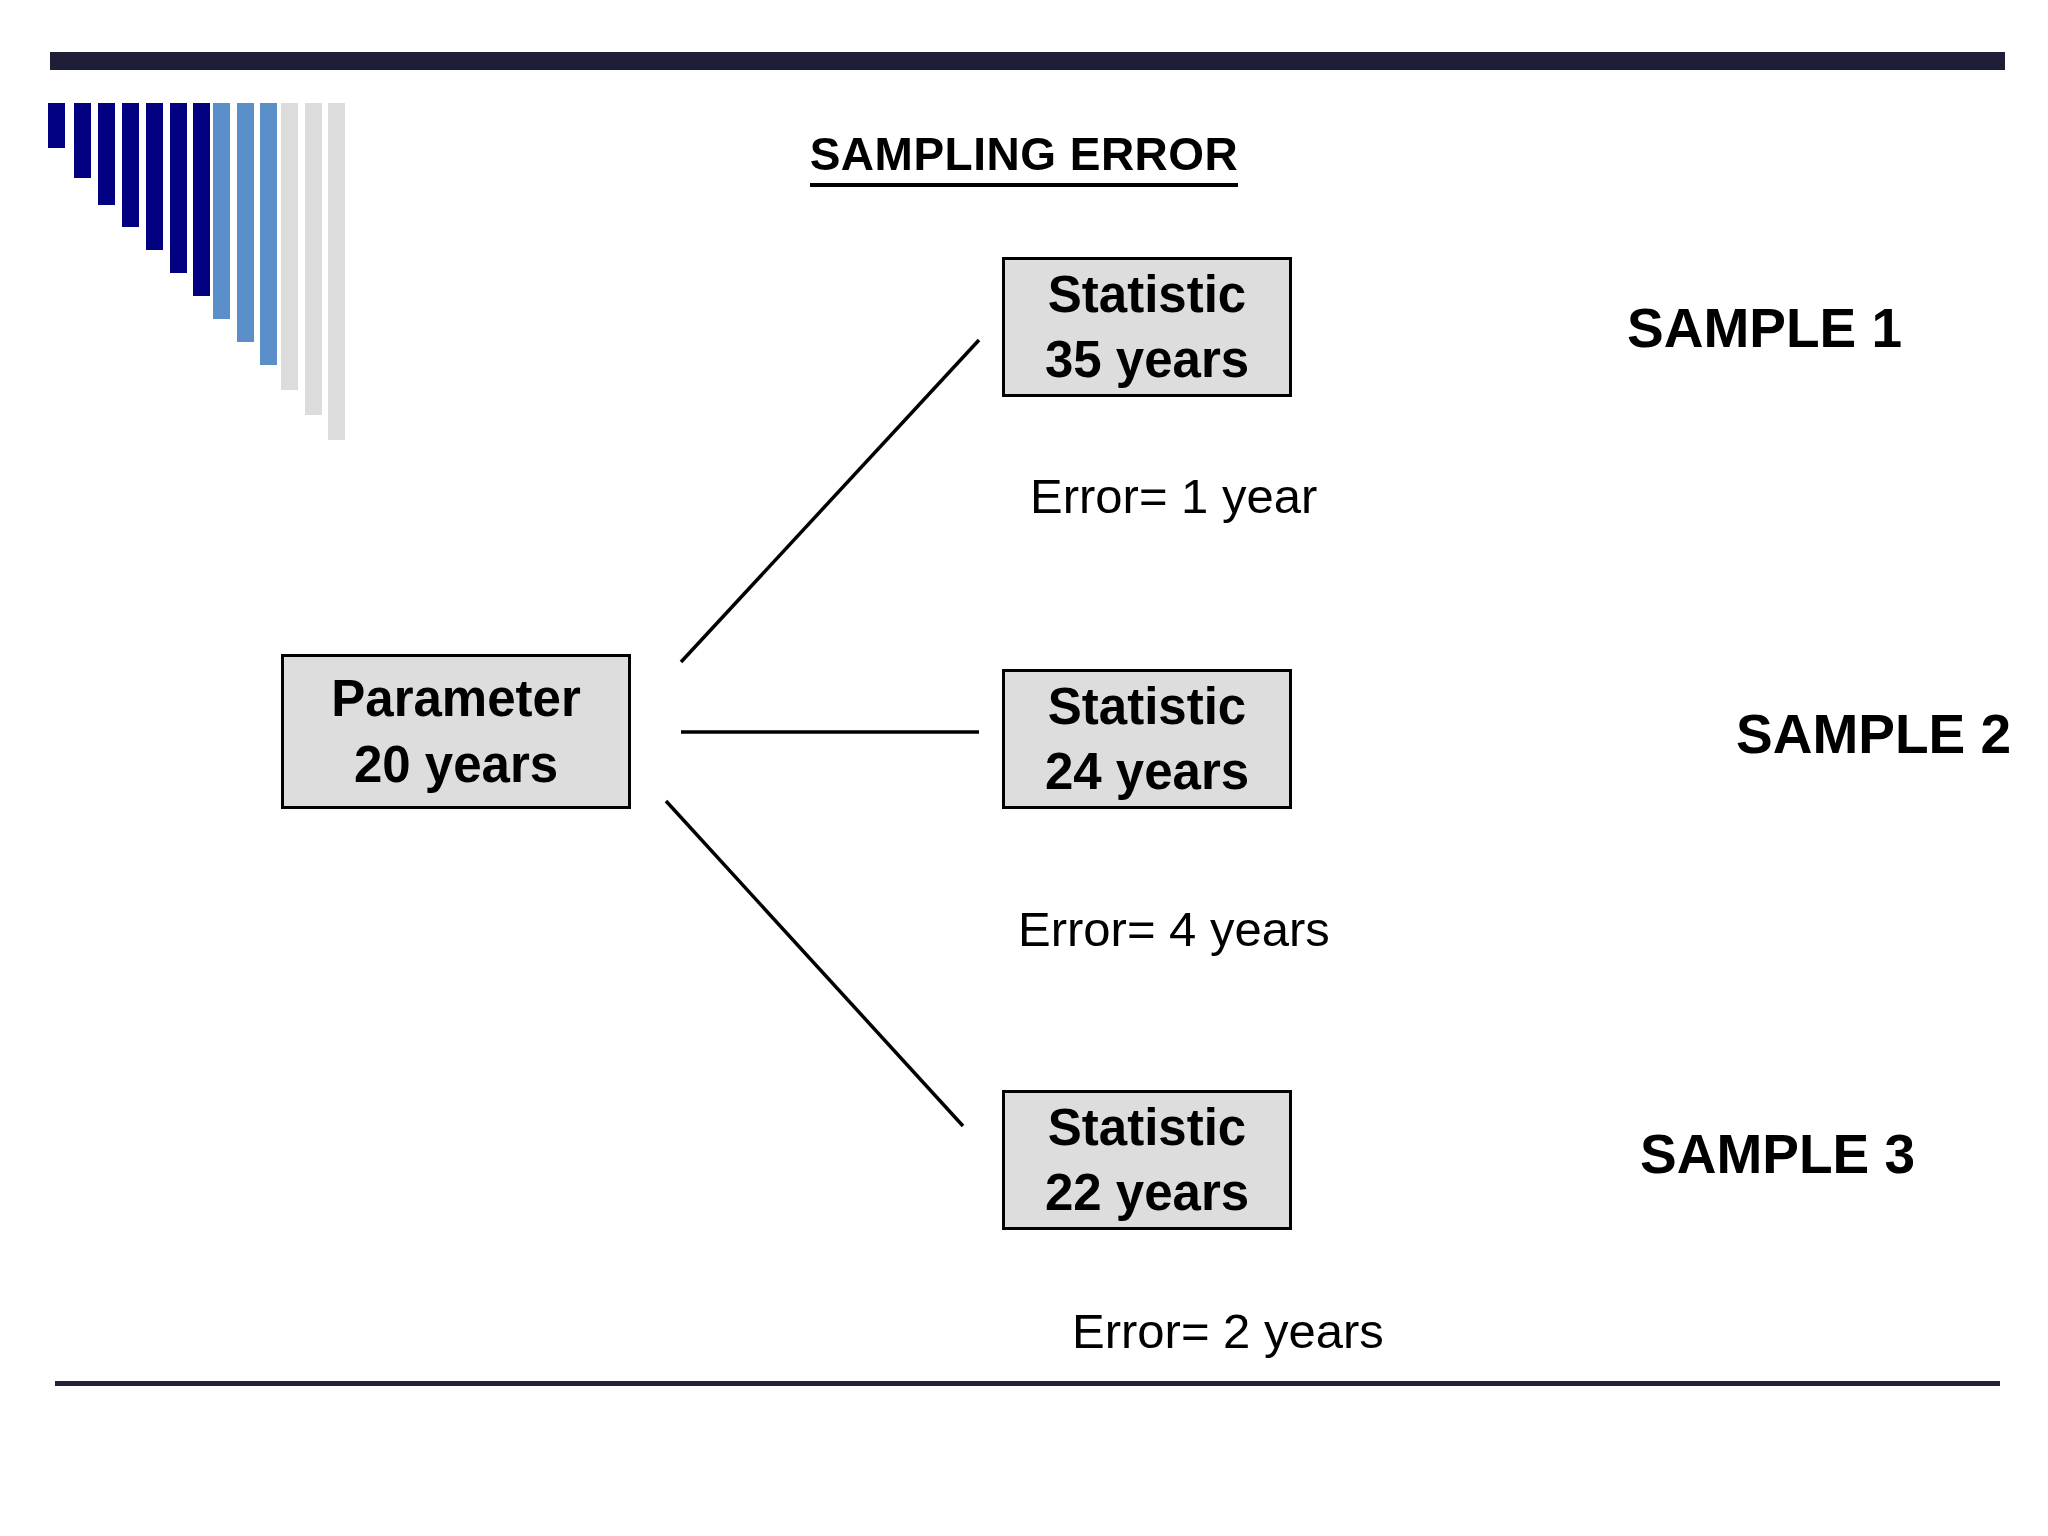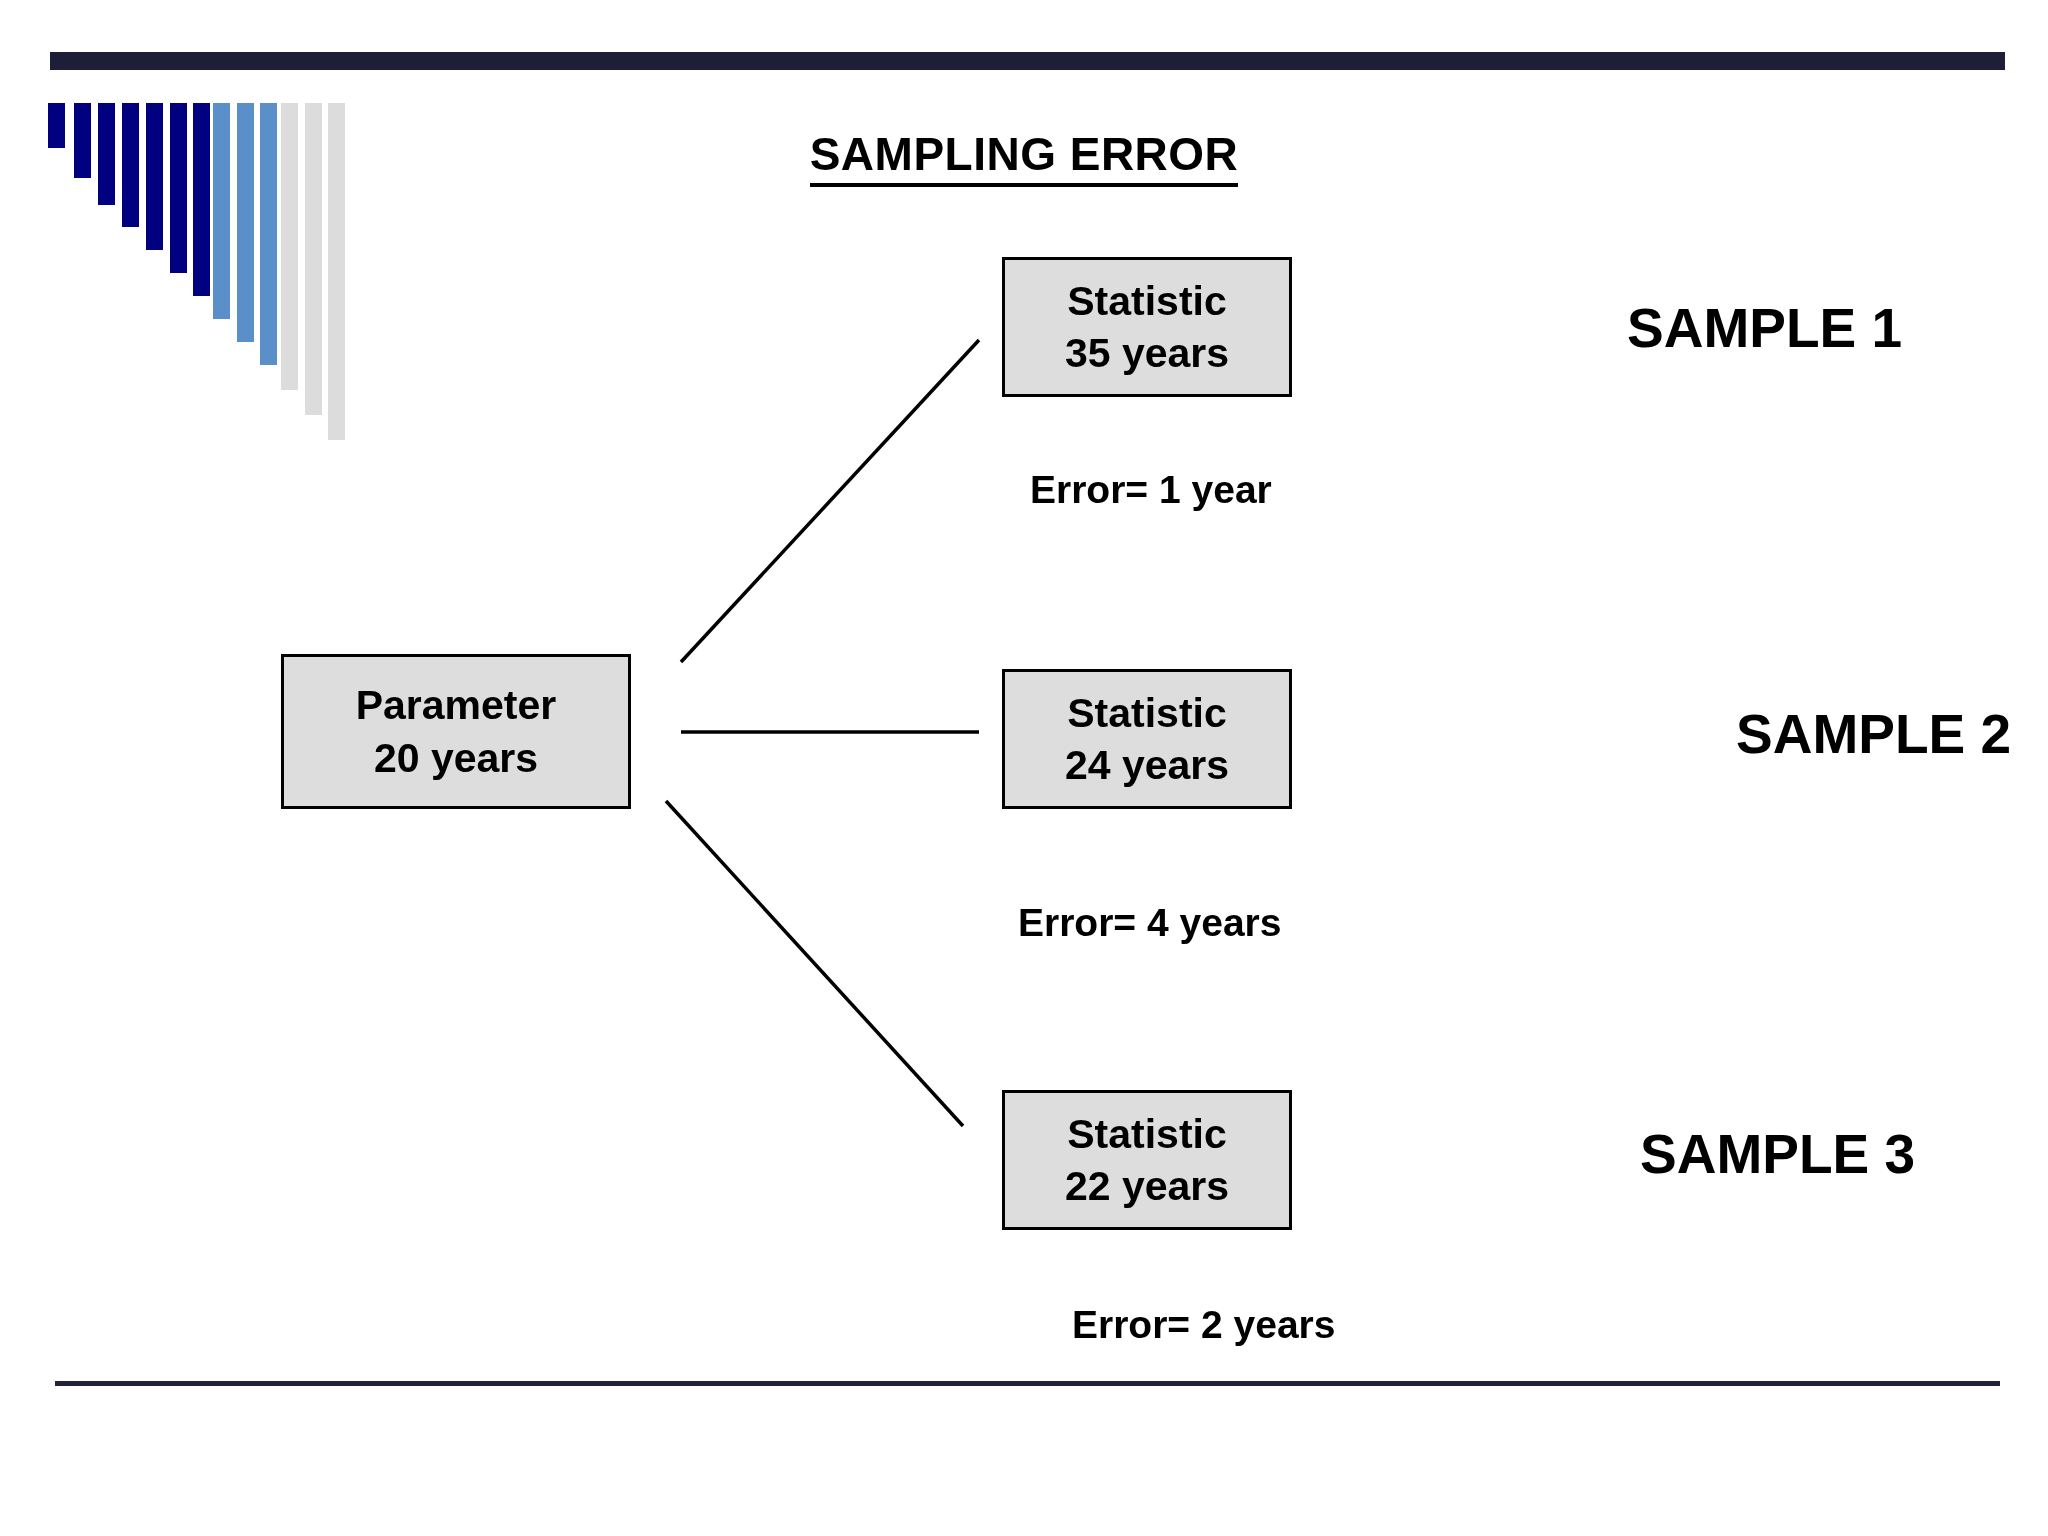--- a/index.html
+++ b/index.html
@@ -72,43 +72,43 @@
     position: absolute;
     background: #dddddd;
     border: 3px solid #000000;
     box-sizing: border-box;
     display: flex;
     flex-direction: column;
     align-items: center;
     justify-content: center;
     color: #000000;
     font-weight: bold;
-    font-size: 41px;
+    font-size: 51px;
     line-height: 1.28;
   }
   .node-box .ln { white-space: nowrap; }
 
   #box-parameter { left: 281px; top: 654px; width: 350px; height: 155px; }
   #box-stat-1    { left: 1002px; top: 257px;  width: 290px; height: 140px; }
   #box-stat-2    { left: 1002px; top: 669px;  width: 290px; height: 140px; }
   #box-stat-3    { left: 1002px; top: 1090px; width: 290px; height: 140px; }
 
   
   #connectors {
     position: absolute;
     left: 0; top: 0;
     width: 2048px; height: 1536px;
     pointer-events: none;
   }
 
   
   .error-label {
     position: absolute;
-    font-size: 39px;
-    font-weight: bold;
+    font-size: 49px;
+    font-weight: normal;
     color: #000000;
     white-space: nowrap;
   }
   #error-1 { left: 1030px; top: 468px; }
   #error-2 { left: 1018px; top: 901px; }
   #error-3 { left: 1040px; top: 1303px; margin-left: 32px; }
 
   
   .sample-label {
     position: absolute;

